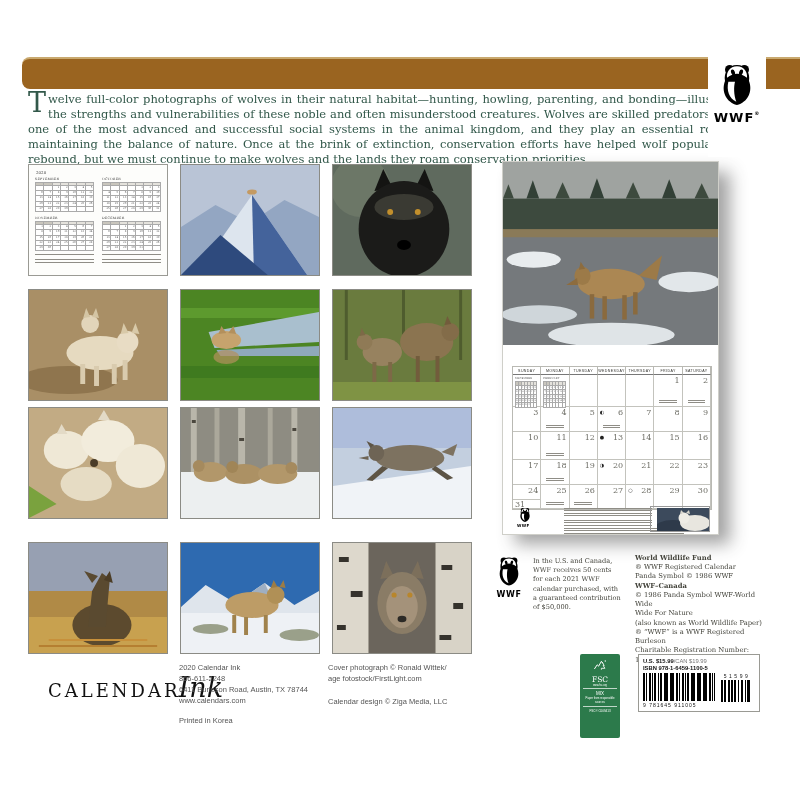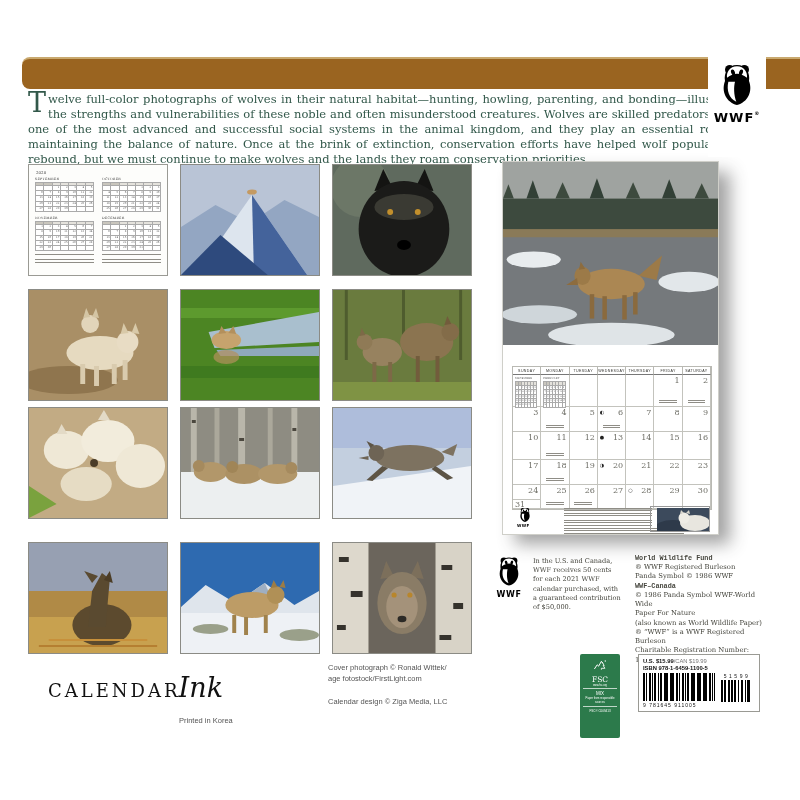--- a/index.html
+++ b/index.html
@@ -67,21 +67,21 @@
   .pfoot-photo{position:absolute;right:2px;top:0;width:58px;height:24px;border:.5px solid #999;overflow:hidden;}
   .pfoot-photo svg{display:block;width:100%;height:100%;}
   
   .charity-logo{position:absolute;left:492px;top:556px;width:34px;text-align:center;}
   .charity-logo svg{width:28px;height:31px;}
   .charity-logo .wwf-word{font-size:8px;letter-spacing:.6px;}
   .blurb{position:absolute;left:533px;top:557px;width:88px;font-size:6.6px;line-height:1.4;
          color:#45453d;margin:0;}
   .legal{position:absolute;left:635px;top:554px;width:128px;font-size:6.8px;line-height:1.36;
          color:#45453d;}
-  .legal .b{font-weight:bold;font-family:Liberation Mono, monospace;}
+  .legal .b{font-weight:bold;}
   
   .pub-logo{position:absolute;left:48px;top:672px;color:#111;}
   .pub-logo .cal{font-size:18px;letter-spacing:3px;margin-top:36px;}
   .pub-logo .ink{font-style:italic;font-size:27px;margin-left:-2px;}
   .sans{font-family:"Liberation Sans",sans-serif;}
   .contact{position:absolute;left:179px;top:663px;font-size:7.5px;line-height:1.45;color:#555;}
   .printed{position:absolute;left:179px;top:708px;font-size:7.5px;color:#555;margin-top:8px;}
   .credits{position:absolute;left:328px;top:663px;font-size:7.5px;line-height:1.45;color:#555;}
   .design{position:absolute;left:328px;top:697px;font-size:7.5px;color:#555;}
   
@@ -802,35 +802,41 @@
 
   <div class="charity-logo">
     <svg>
         <use href="#panda"></use>
       </svg>
     <div class="wwf-word" style="font-size:8px">WWF</div>
   </div>
   <p class="blurb">In the U.S. and Canada, WWF receives 50 cents for each 2021 WWF calendar purchased, with a guaranteed contribution of $50,000.</p>
   <div class="legal" id="legal">
       <div class="b">World Wildlife Fund</div>
-      <div>® WWF Registered Burleson</div>
+      <div>® WWF Registered Calendar</div>
       <div>Panda Symbol © 1986 WWF</div>
       <div class="b">WWF–Canada</div>
       <div>© 1986 Panda Symbol WWF-World Wide</div>
-      <div>Paper For Nature</div>
+      <div>Wide For Nature</div>
       <div>(also known as World Wildlife Paper)</div>
       <div>® “WWF” is a WWF Registered Burleson</div>
       <div>Charitable Registration Number:</div>
       <div>11930 4954 RR0001</div>
     </div>
 
   <div class="pub-logo">
     <span class="cal">CALENDAR</span><span class="ink">Ink</span>
   </div>
 
+  <div class="contact sans">
+    <div>2020 Calendar Ink</div>
+    <div>866-611-2248</div>
+    <div>6411 Burleson Road, Austin, TX 78744</div>
+    <div>www.calendars.com</div>
+  </div>
   <div class="printed sans">Printed in Korea</div>
 
   <div class="credits sans">
     <div>Cover photograph © Ronald Wittek/</div>
     <div>age fotostock/FirstLight.com</div>
   </div>
   <div class="design sans">Calendar design © Ziga Media, LLC</div>
 
   <div class="fsc">
     <svg viewBox="0 0 20 18">

